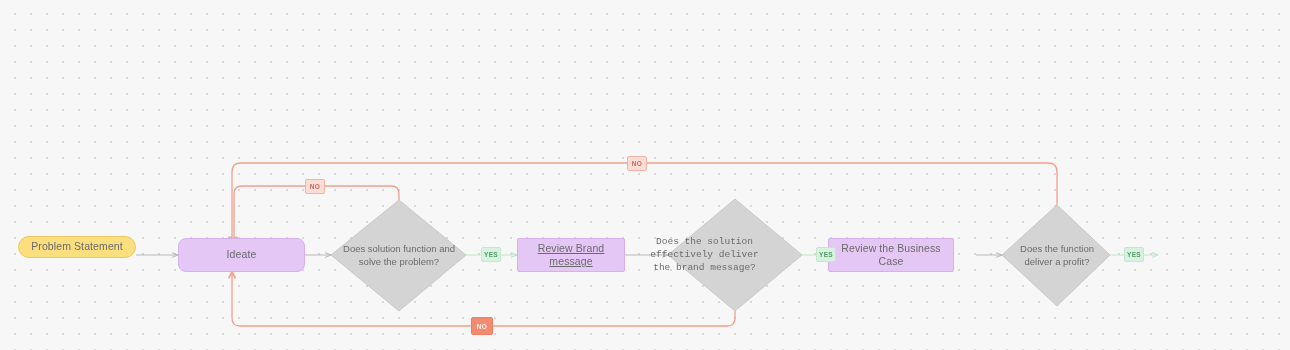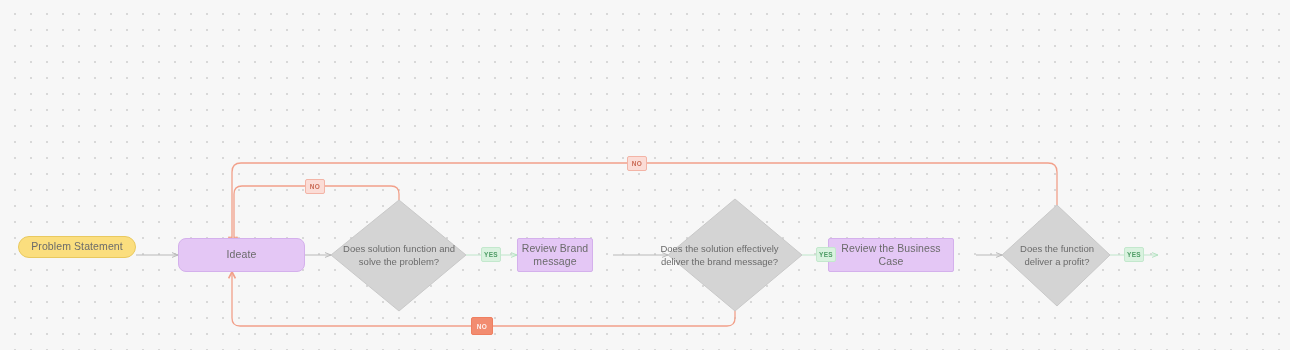--- a/index.html
+++ b/index.html
@@ -169,25 +169,25 @@
   </div>
 
   <div class="node node-process" style="left:178px; top:238px; width:127px; height:34px;border-radius:8px;">
     <span>Ideate</span>
   </div>
 
   <div class="node node-decision" style="left:331px; top:200px; width:136px; height:112px;justify-content:center;">
     <span class="diamond-label">Does solution function and solve the problem?</span>
   </div>
 
-  <div class="node node-process" style="left:517px; top:238px; width:76px; height:34px;">
+  <div class="node node-process" style="left:517px; top:238px; width:108px; height:34px;text-decoration:underline;">
     <span>Review Brand message</span>
   </div>
 
-  <div class="node node-decision" style="left:652px; top:199px; width:135px; height:113px;">
+  <div class="node node-decision" style="left:637px; top:199px; width:135px; height:113px;font-family:Liberation Mono, monospace;">
     <span class="diamond-label">Does the solution effectively deliver the brand message?</span>
   </div>
 
   <div class="node node-process" style="left:828px; top:238px; width:126px; height:34px;">
     <span>Review the Business Case</span>
   </div>
 
   <div class="node node-decision" style="left:1002px; top:205px; width:110px; height:102px;">
     <span class="diamond-label">Does the function deliver a profit?</span>
   </div>

